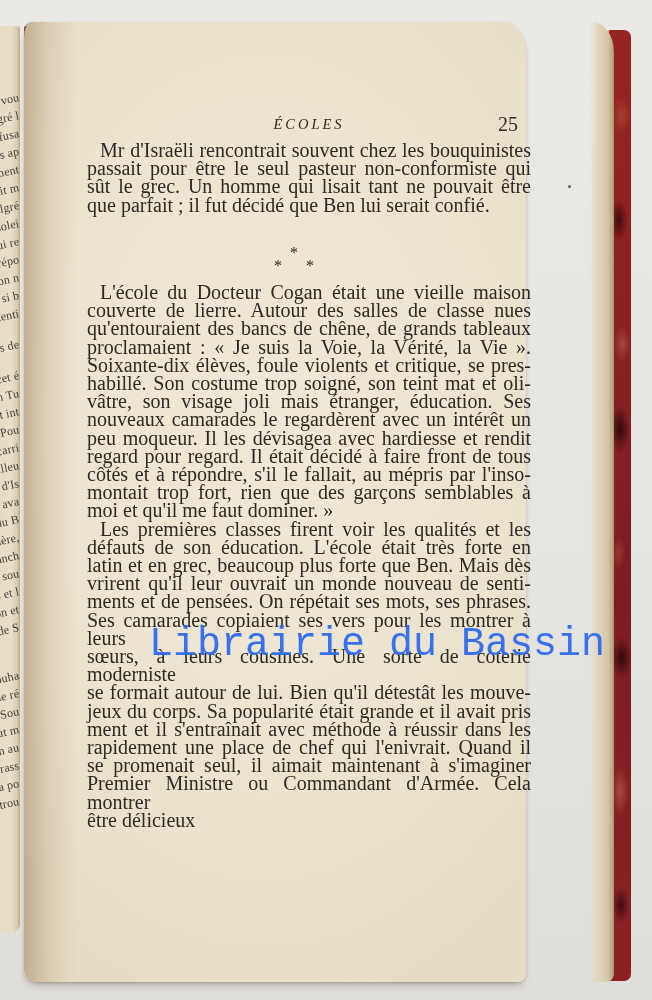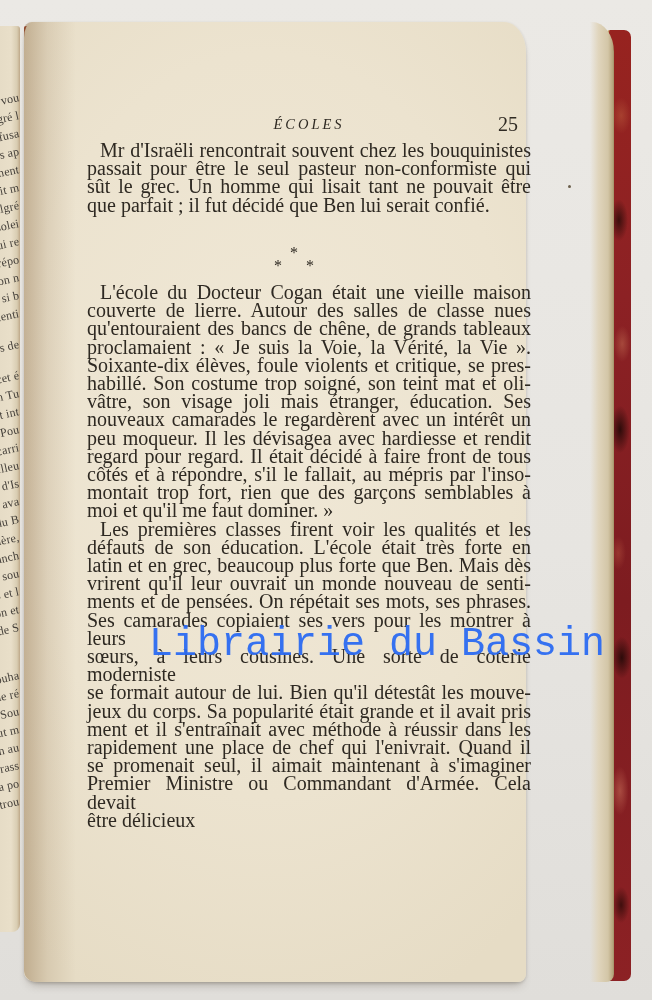--- a/index.html
+++ b/index.html
@@ -217,21 +217,21 @@
         <div class="line">latin et en grec, beaucoup plus forte que Ben. Mais dès</div>
         <div class="line">vrirent qu'il leur ouvrait un monde nouveau de senti-</div>
         <div class="line">ments et de pensées. On répétait ses mots, ses phrases.</div>
         <div class="line">Ses camarades copiaient ses vers pour les montrer à leurs</div>
         <div class="line">sœurs, à leurs cousines. Une sorte de coterie moderniste</div>
         <div class="line">se formait autour de lui. Bien qu'il détestât les mouve-</div>
         <div class="line">jeux du corps. Sa popularité était grande et il avait pris</div>
         <div class="line">ment et il s'entraînait avec méthode à réussir dans les</div>
         <div class="line">rapidement une place de chef qui l'enivrait. Quand il</div>
         <div class="line">se promenait seul, il aimait maintenant à s'imaginer</div>
-        <div class="line">Premier Ministre ou Commandant d'Armée. Cela devait</div>
+        <div class="line">Premier Ministre ou Commandant d'Armée. Cela montrer</div>
         <div class="line end">être délicieux</div>
       </div>
   </div>
 
   <div class="speck"></div>
 
   <div class="cover-strip"></div>
 
   <div class="watermark">Librairie du Bassin</div>
 

